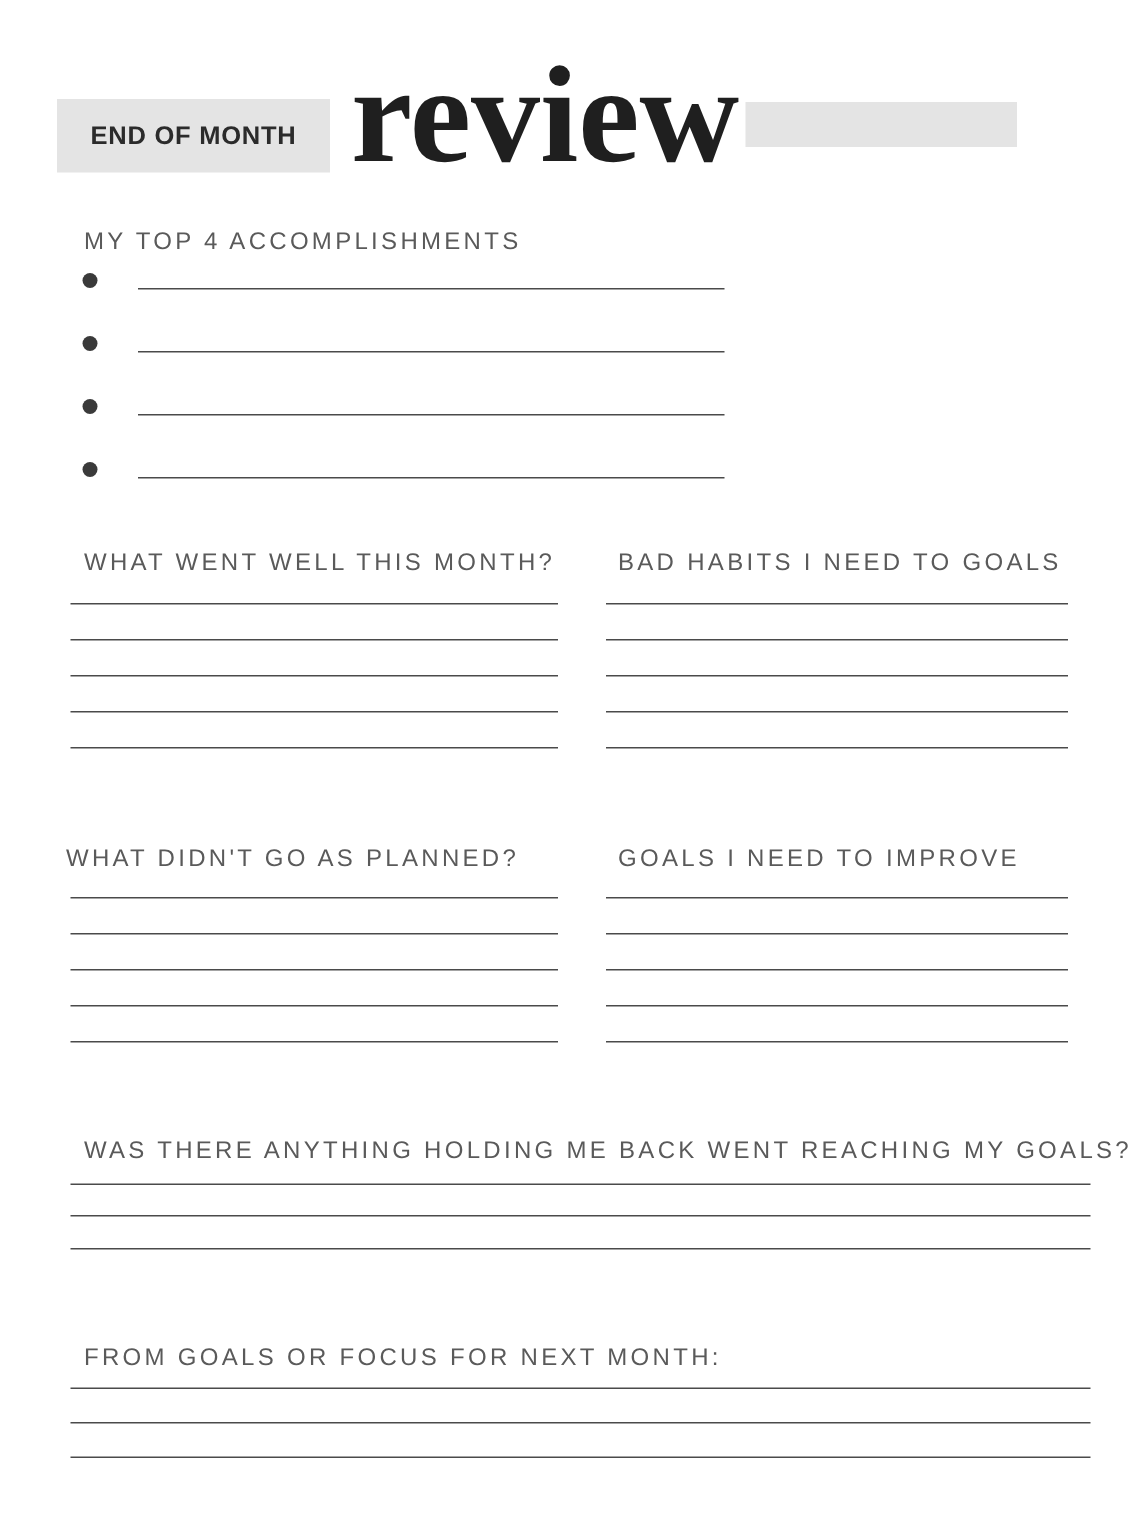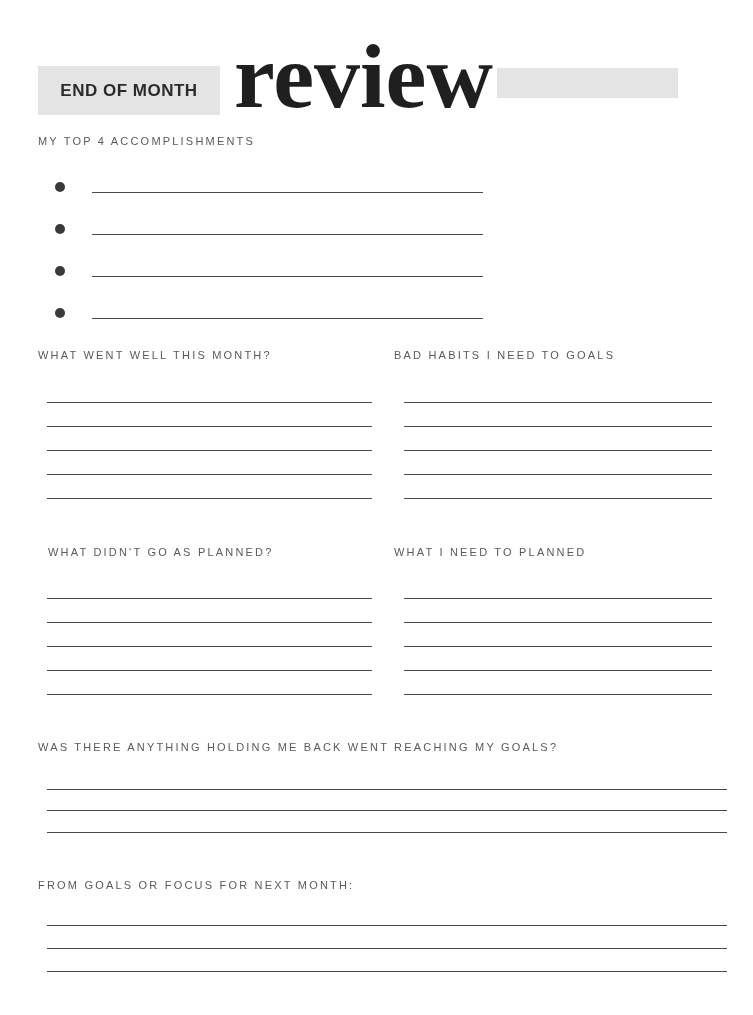--- a/index.html
+++ b/index.html
@@ -40,29 +40,29 @@
   .title {
     position: absolute; left: 218px; top: 14px; margin: 16px;
     font-family: "Liberation Serif", serif;
     font-weight: bold; font-size: 92px; line-height: 92px;
     letter-spacing: 0px; color: var(--title-text);
     white-space: nowrap;
   }
 
   
   .heading {
-    position: absolute; margin: 0;
-    font-size: 11px; font-weight: 400;
+    position: absolute; margin: 18px;
+    font-size: 16px; font-weight: 400;
     letter-spacing: 2.2px; color: var(--heading-text);
     white-space: nowrap;
   }
   .h-accomplishments { left: 38px; top: 135px; }
   .h-row1-left  { left: 38px;  top: 349px; }
   .h-row1-right { left: 394px; top: 349px; }
-  .h-row2-left  { left: 48px;  top: 546px; }
+  .h-row2-left  { left: 26px;  top: 546px; }
   .h-row2-right { left: 394px; top: 546px; }
   .h-holding    { left: 38px;  top: 741px; }
   .h-goals      { left: 38px;  top: 879px; }
 
   
   .bullet-rows { position: absolute; left: 55px; top: 179px; }
   .bullet-row {
     display: flex; align-items: flex-end;
     height: 14px; margin-bottom: 28px;
   }
@@ -142,21 +142,21 @@
     <div class="rule"></div>
         <div class="rule"></div>
         <div class="rule"></div>
         <div class="rule"></div>
         <div class="rule"></div>
       </div>
   </section>
 
   <section>
     <h2 class="heading h-row2-left">WHAT DIDN'T GO AS PLANNED?</h2>
-    <h2 class="heading h-row2-right">WHAT I NEED TO PLANNED</h2>
+    <h2 class="heading h-row2-right">GOALS I NEED TO IMPROVE</h2>
     <div class="rules gap-24 rules-r2-left">
 
     <div class="rule"></div>
         <div class="rule"></div>
         <div class="rule"></div>
         <div class="rule"></div>
         <div class="rule"></div>
       </div>
     <div class="rules gap-24 rules-r2-right">
 

